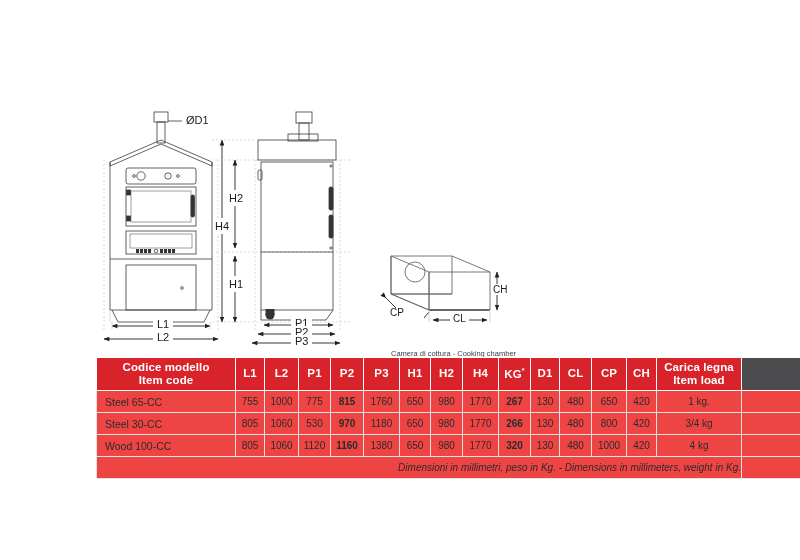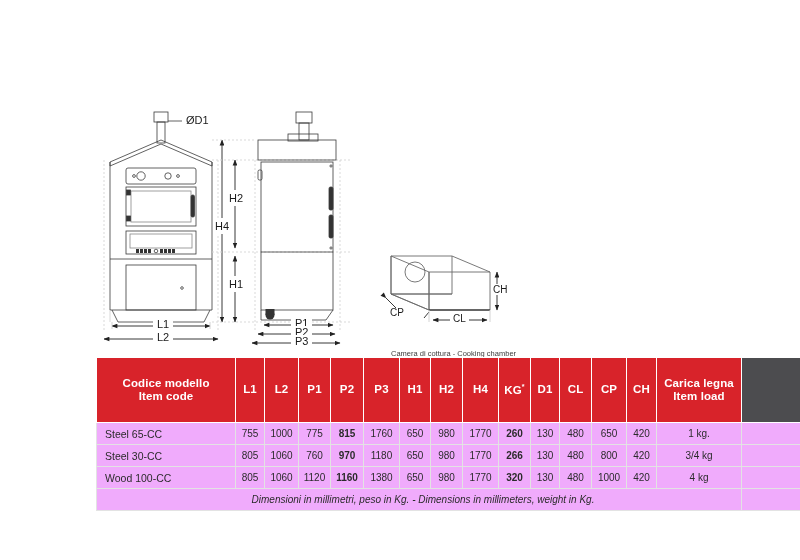--- a/index.html
+++ b/index.html
@@ -34,42 +34,42 @@
     color:#ffffff;
     border:1px solid #ffffff;
     font-size:11.5px;
     font-weight:bold;
     height:32px;
     line-height:1.15;
     letter-spacing:.1px;
   }
   .spec-table thead th.code-head{
     font-size:11.5px;
-    padding:16px 4px;
+    padding:0 4px;
   }
   .spec-table thead th.blank-head{
     background:#4c4c4f;
     border:1px solid #ffffff;
   }
   .spec-table tbody td{
     height:21px;
     font-size:10px;
     color:#2b2b2b;
-    background:#f0abfc;
+    background:#ef4444;
   }
   .spec-table tbody td.code-cell{
     text-align:left;
     padding-left:8px;
     font-size:10.5px;
   }
   .spec-table tbody td.bold-cell{font-weight:bold;}
   .spec-table tbody td.empty-cell{border-left:1px solid #e3e3e3;}
   .foot-row td{
     height:20px;
-    text-align:center;
+    text-align:right;
     font-size:8.2px;
     font-style:italic;
     color:#6d6d6d;
     padding-left:8px;
   }
   .sup{font-size:7px;vertical-align:super;}
 
   
   .dim-label{
     position:absolute;
@@ -284,33 +284,33 @@
       <tr>
         <td class="code-cell">Steel 65-CC</td>
         <td>755</td>
         <td>1000</td>
         <td>775</td>
         <td class="bold-cell">815</td>
         <td>1760</td>
         <td>650</td>
         <td>980</td>
         <td>1770</td>
-        <td class="bold-cell">260</td>
+        <td class="bold-cell">267</td>
         <td>130</td>
         <td>480</td>
         <td>650</td>
         <td>420</td>
         <td>1 kg.</td>
         <td class="empty-cell"></td>
       </tr>
       <tr>
         <td class="code-cell">Steel 30-CC</td>
         <td>805</td>
         <td>1060</td>
-        <td>760</td>
+        <td>530</td>
         <td class="bold-cell">970</td>
         <td>1180</td>
         <td>650</td>
         <td>980</td>
         <td>1770</td>
         <td class="bold-cell">266</td>
         <td>130</td>
         <td>480</td>
         <td>800</td>
         <td>420</td>

